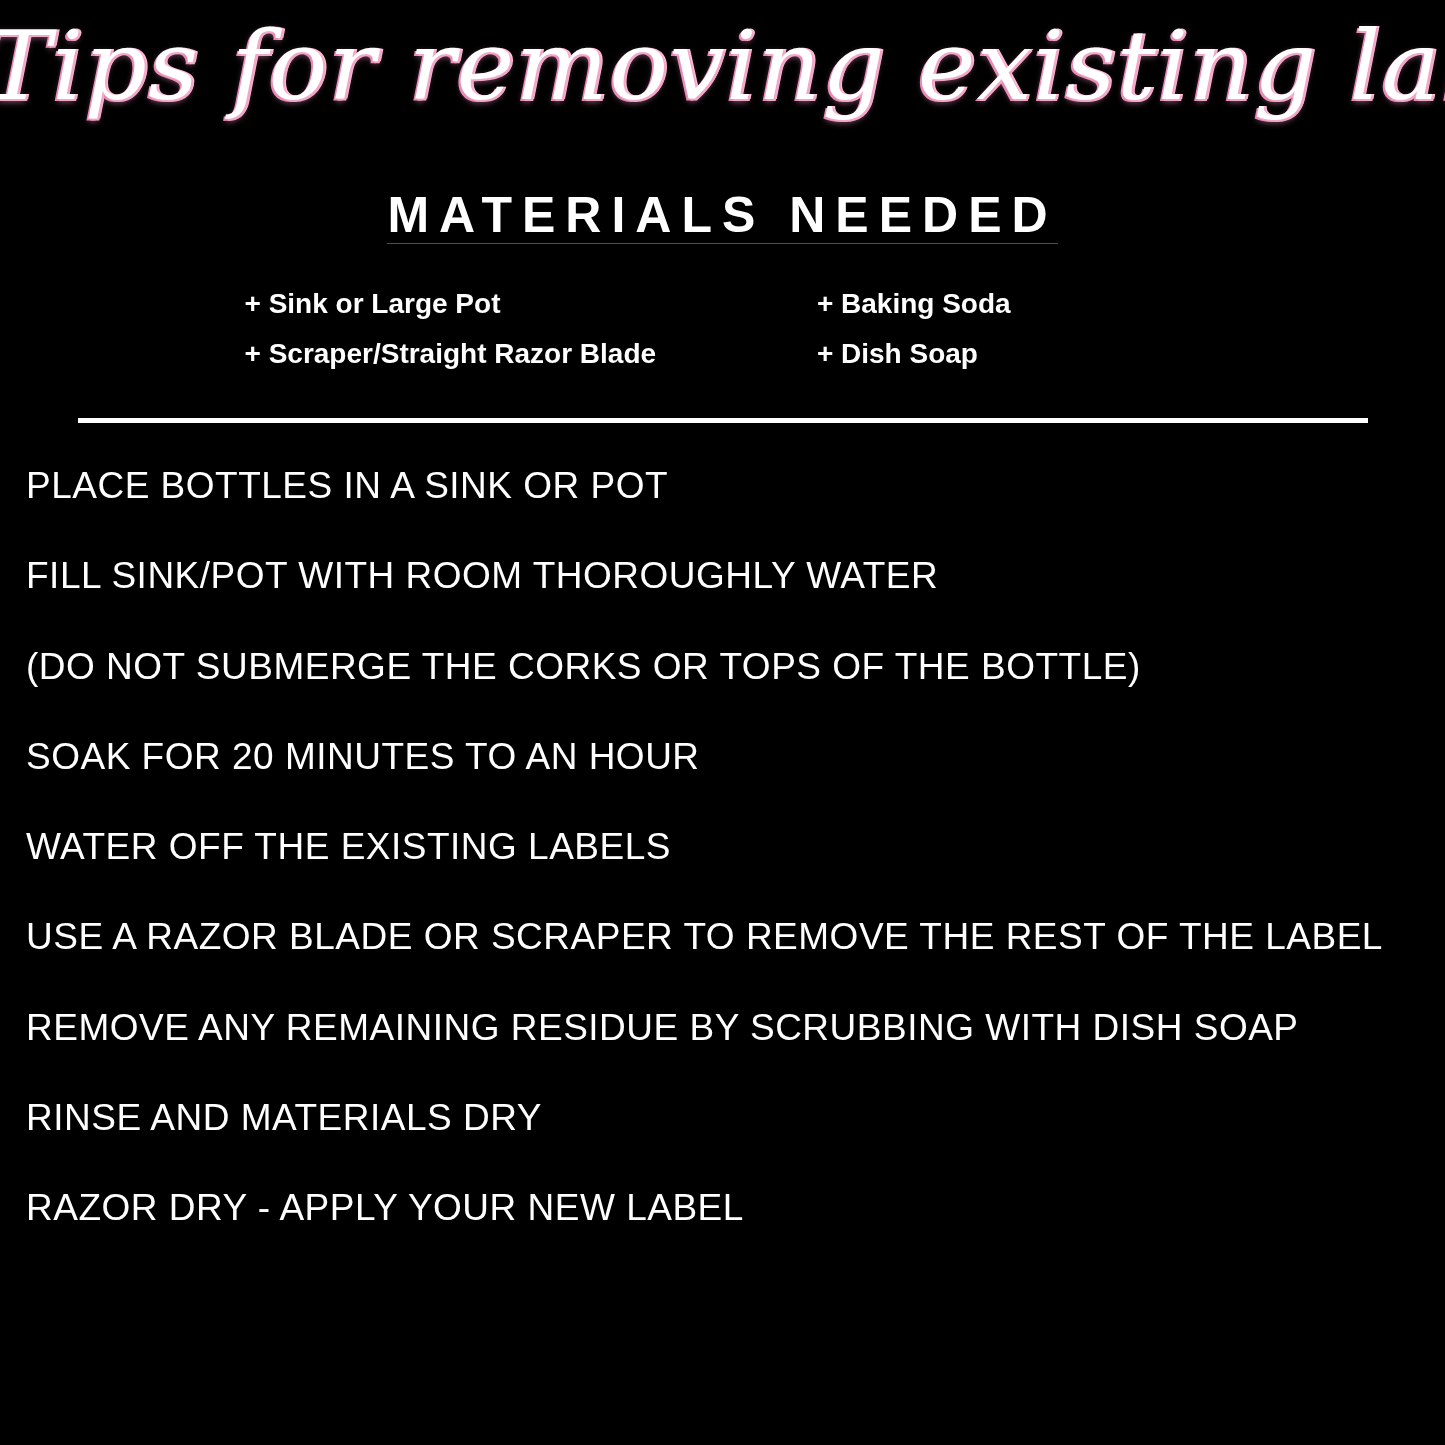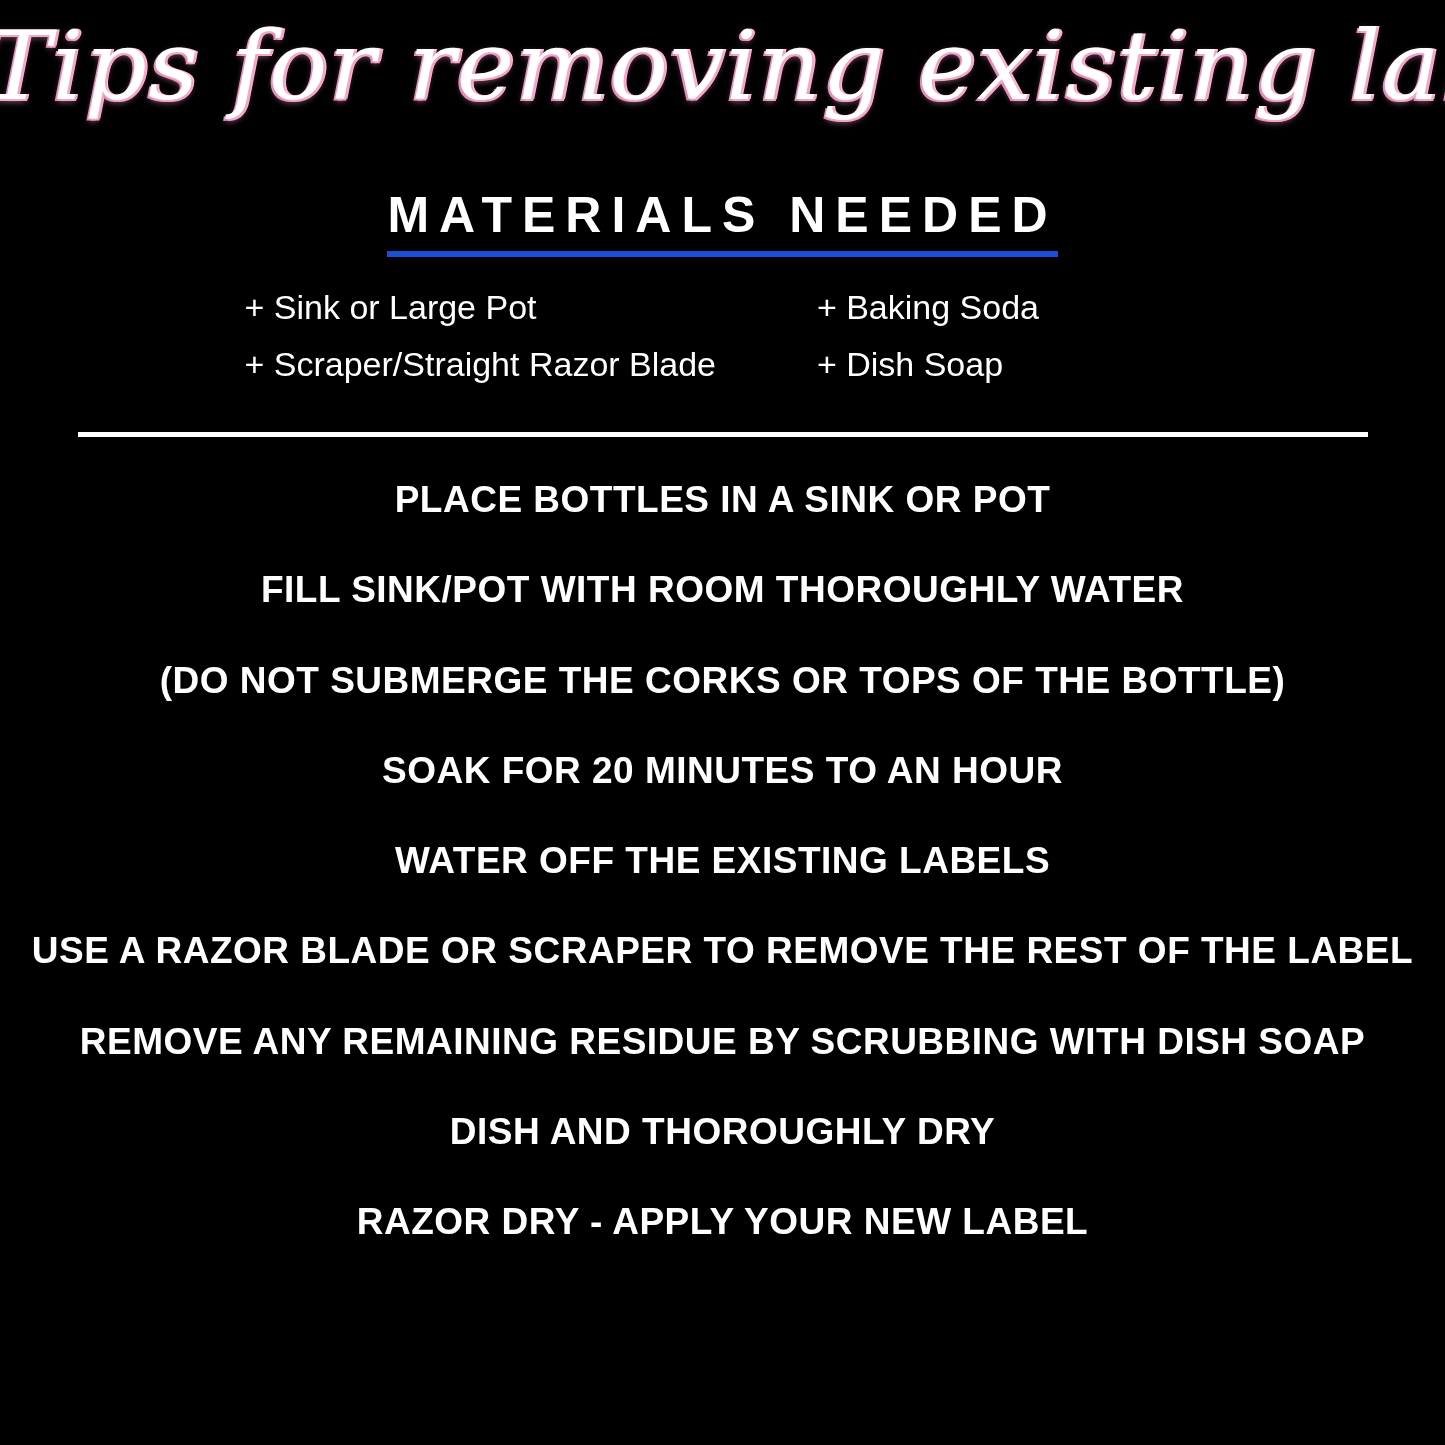--- a/index.html
+++ b/index.html
@@ -46,58 +46,56 @@
   
   .materials-heading {
     text-align: center;
     margin-top: 72px;
     font-size: 50px;
     font-weight: bold;
     letter-spacing: 10px;
     color: #ffffff;
   }
   .materials-heading span.underlined {
-    border-bottom: 6px solid #1d4ed8;
-    padding-bottom: 8px;
+    border-bottom: 1px solid #1d4ed8;
   }
 
   .materials-grid {
     margin: 44px auto 0 auto;
     width: 1080px;
     display: grid;
     grid-template-columns: 58% 42%;
     row-gap: 18px;
     column-gap: 0px;
   }
   .material-item {
-    font-size: 34px;
-    font-weight: 400;
+    font-size: 28px;
+    font-weight: 700;
     color: #ffffff;
     white-space: nowrap;
   }
   .material-item.col-left { padding-left: 62px; }
   .material-item.col-right { padding-left: 8px; }
 
   
   .divider {
     width: 1290px;
     height: 5px;
     background: #ffffff;
     margin: 48px auto 0 auto;
   }
 
   
   .steps {
     margin-top: 40px;
     padding: 0 26px;
   }
   .step {
-    text-align: center;
     font-size: 37px;
-    font-weight: 700;
+    font-weight: 400;
     letter-spacing: 0.5px;
     color: #ffffff;
     line-height: 1.25;
     margin-bottom: 44px;
   }
   .step .line2 { display: block; }
 </style>
 </head>
 <body>
 
@@ -134,20 +132,20 @@
     <div class="step">
       <span>WATER OFF THE EXISTING LABELS</span>
     </div>
     <div class="step">
       <span class="line2">USE A RAZOR BLADE OR SCRAPER TO REMOVE THE REST OF THE LABEL</span>
     </div>
     <div class="step">
       <span>REMOVE ANY REMAINING RESIDUE BY SCRUBBING WITH DISH SOAP</span>
     </div>
     <div class="step">
-      <span>DISH AND THOROUGHLY DRY</span>
+      <span>RINSE AND MATERIALS DRY</span>
     </div>
     <div class="step">
       <span>RAZOR DRY - APPLY YOUR NEW LABEL</span>
     </div>
   </div>
 
 </div>
 
 </body></html>

